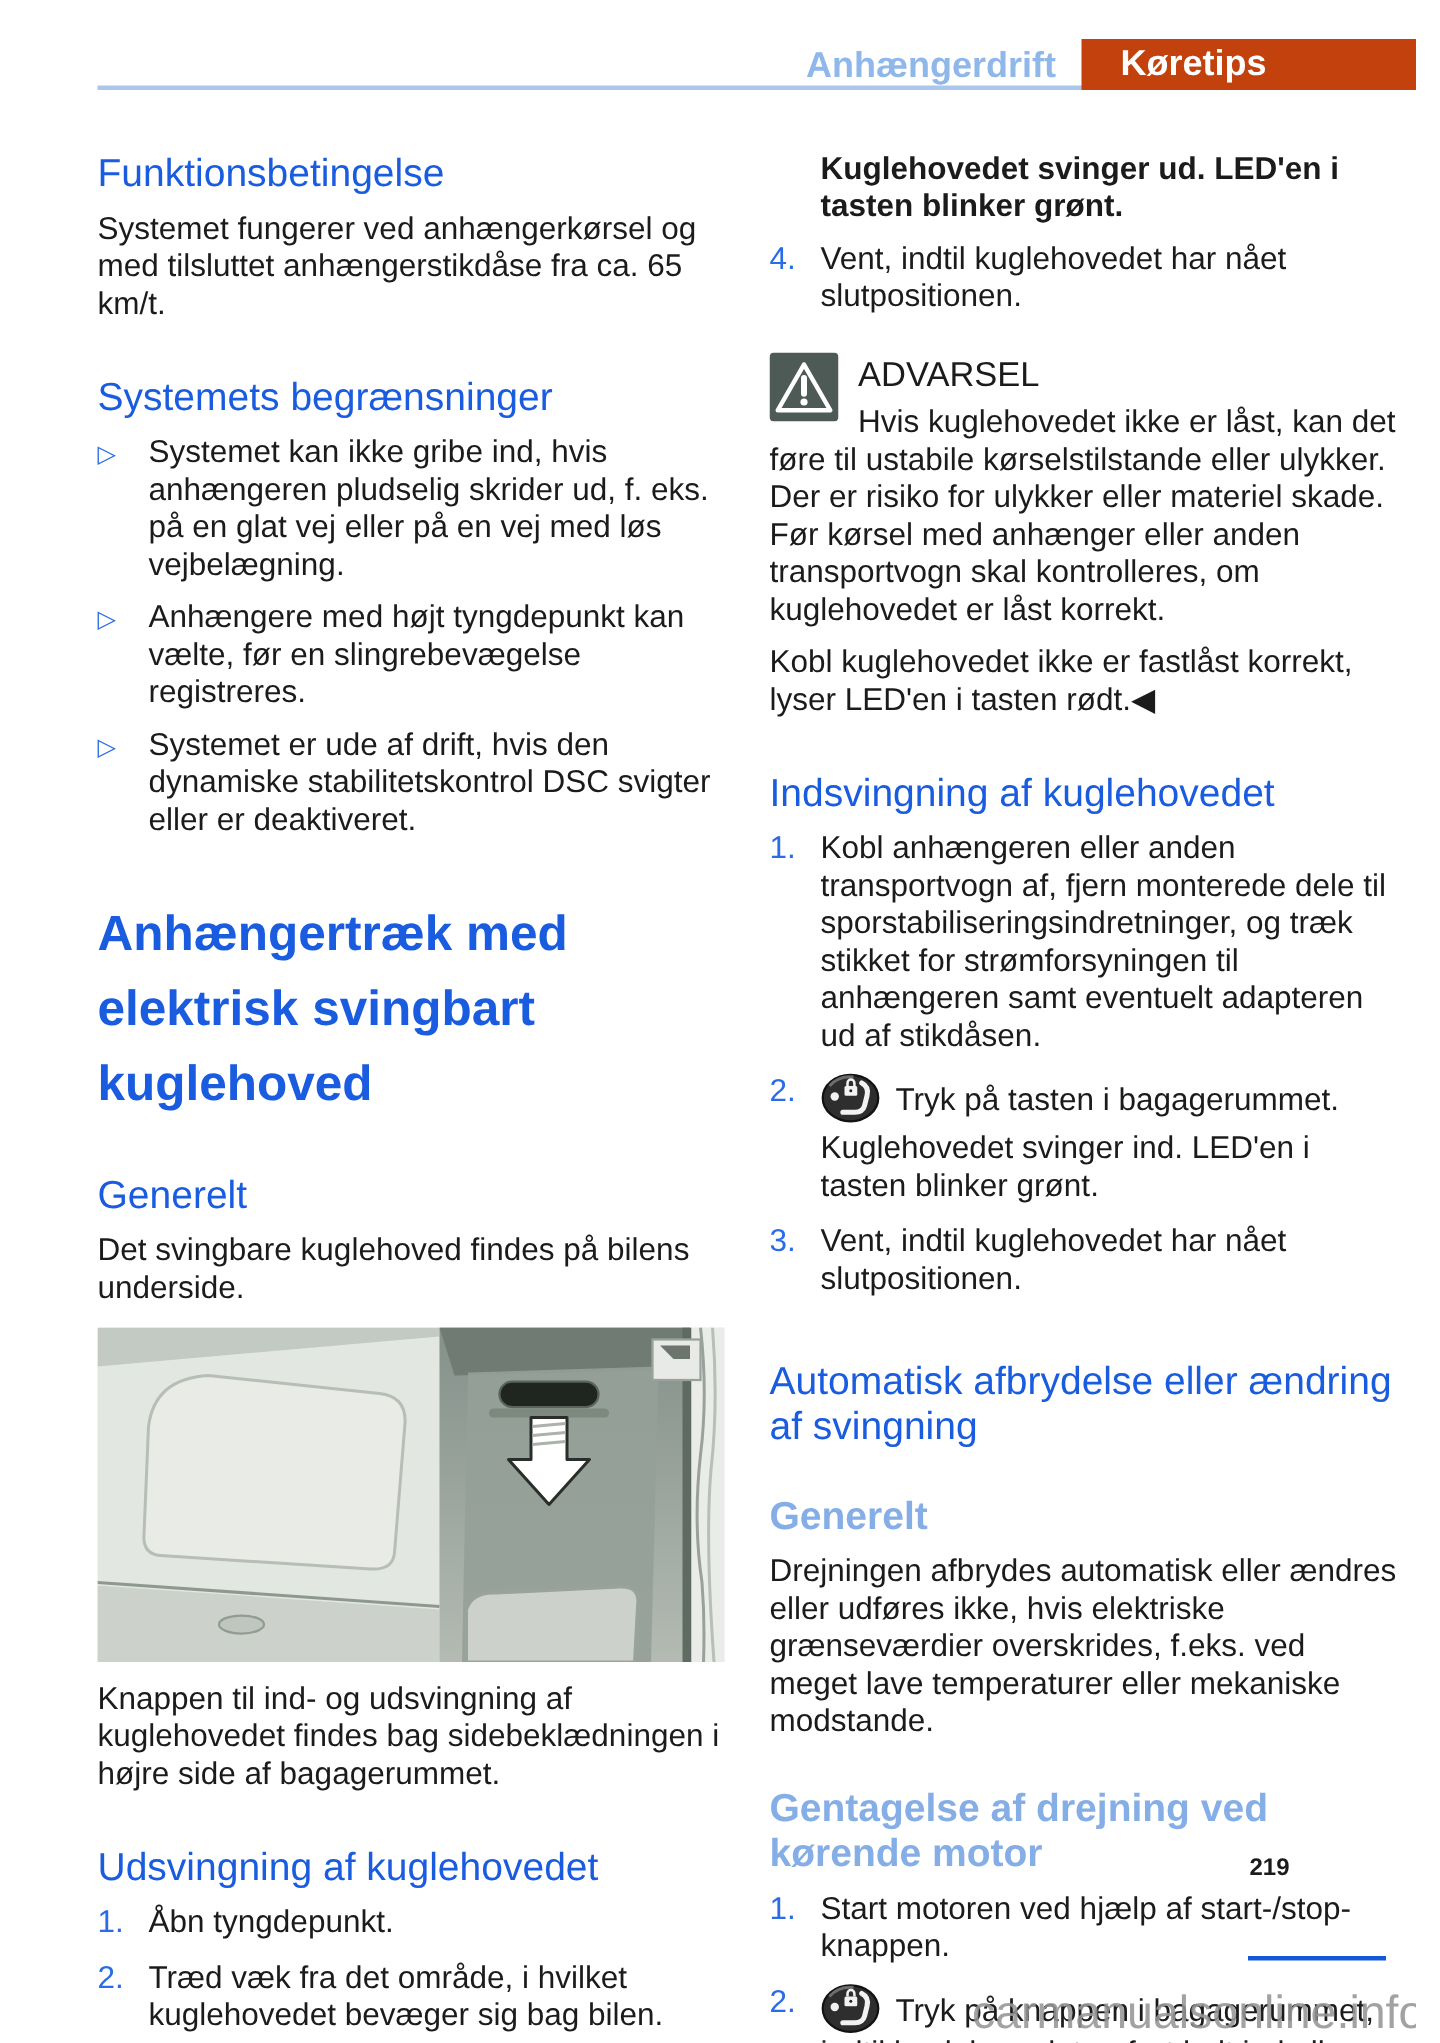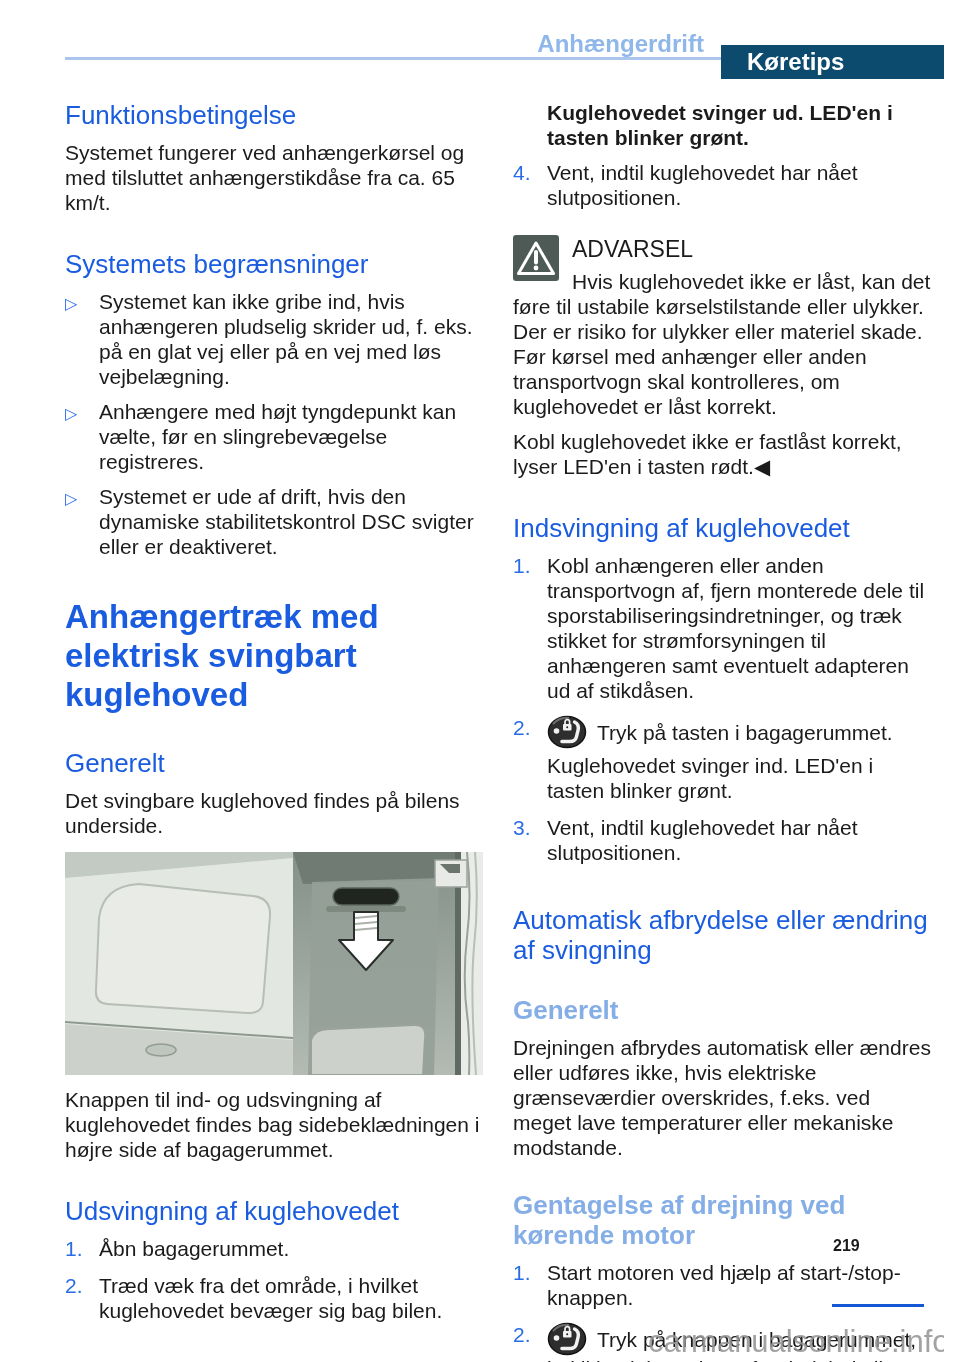--- a/index.html
+++ b/index.html
@@ -6,35 +6,35 @@
   .page{
     position:relative;width:944px;height:1362px;background:#ffffff;overflow:hidden;
     font-family:"Liberation Sans",sans-serif;color:#1b1b1b;
   }
   
   .tab-inactive{
     position:absolute;top:30px;right:240px;font-size:24px;font-weight:bold;color:#8fb7ea;
     white-space:nowrap;
   }
   .tab-active{
-    position:absolute;top:26px;right:0;width:223px;height:34px;background:#0c4a6e;color:#ffffff;
+    position:absolute;top:26px;right:0;width:223px;height:34px;background:#c2410c;color:#ffffff;
     font-size:24px;font-weight:bold;display:flex;align-items:center;padding-left:26px;
-    box-sizing:border-box;z-index:2;margin-top:19px;
+    box-sizing:border-box;z-index:2;
   }
   .header-rule{
     position:absolute;top:57px;left:65px;width:672px;height:3px;background:#aac6ed;z-index:1;
   }
   
   .col{position:absolute;top:100px;width:418px;font-size:21px;line-height:25px;}
   .col-left{left:65px;}
   .col-right{left:513px;}
   .h2{color:#1a5ce0;font-weight:normal;font-size:26px;line-height:30px;margin:34px 0 10px 0;}
   .h2:first-child{margin-top:0;}
   .h3{color:#85aee6;font-weight:bold;font-size:26px;line-height:30px;margin:30px 0 10px 0;}
-  .h1{color:#1a5ce0;font-weight:bold;font-size:33px;line-height:39px;margin:38px 0 10px 0;}
+  .h1{color:#1a5ce0;font-weight:bold;font-size:33px;line-height:50px;margin:38px 0 10px 0;}
   .para{margin:0 0 10px 0;}
   .bullet-row{display:flex;margin:0 0 10px 0;}
   .bullet-marker{flex:none;width:34px;color:#2a6ce8;font-size:16px;padding-top:2px;}
   .bullet-text{flex:1;}
   .step{display:flex;margin:0 0 12px 0;}
   .step-num{flex:none;width:34px;color:#2a6ce8;}
   .step-body{flex:1;}
   .step-result{margin:4px 0 12px 34px;}
   .btn-icon{vertical-align:-9px;margin-right:10px;}
   .illustration{margin:14px 0 12px 0;line-height:0;}
@@ -124,21 +124,21 @@
         <path d="M375 12 h20 v9 h-11 Z" fill="#6b756d"></path>
       </svg>
     </div>
 
     <p class="para">Knappen til ind- og udsvingning af kuglehovedet findes bag sidebeklædningen i højre side af bagagerummet.</p>
 
     <div class="h2">Udsvingning af kuglehovedet</div>
 
     <div class="step">
       <span class="step-num">1.</span>
-      <span class="step-body">Åbn bagagerummet.</span>
+      <span class="step-body">Åbn tyngdepunkt.</span>
     </div>
     <div class="step">
       <span class="step-num">2.</span>
       <span class="step-body">Træd væk fra det område, i hvilket kuglehovedet bevæger sig bag bilen.</span>
     </div>
 
   </div>
 
   <div class="col col-right">
 

